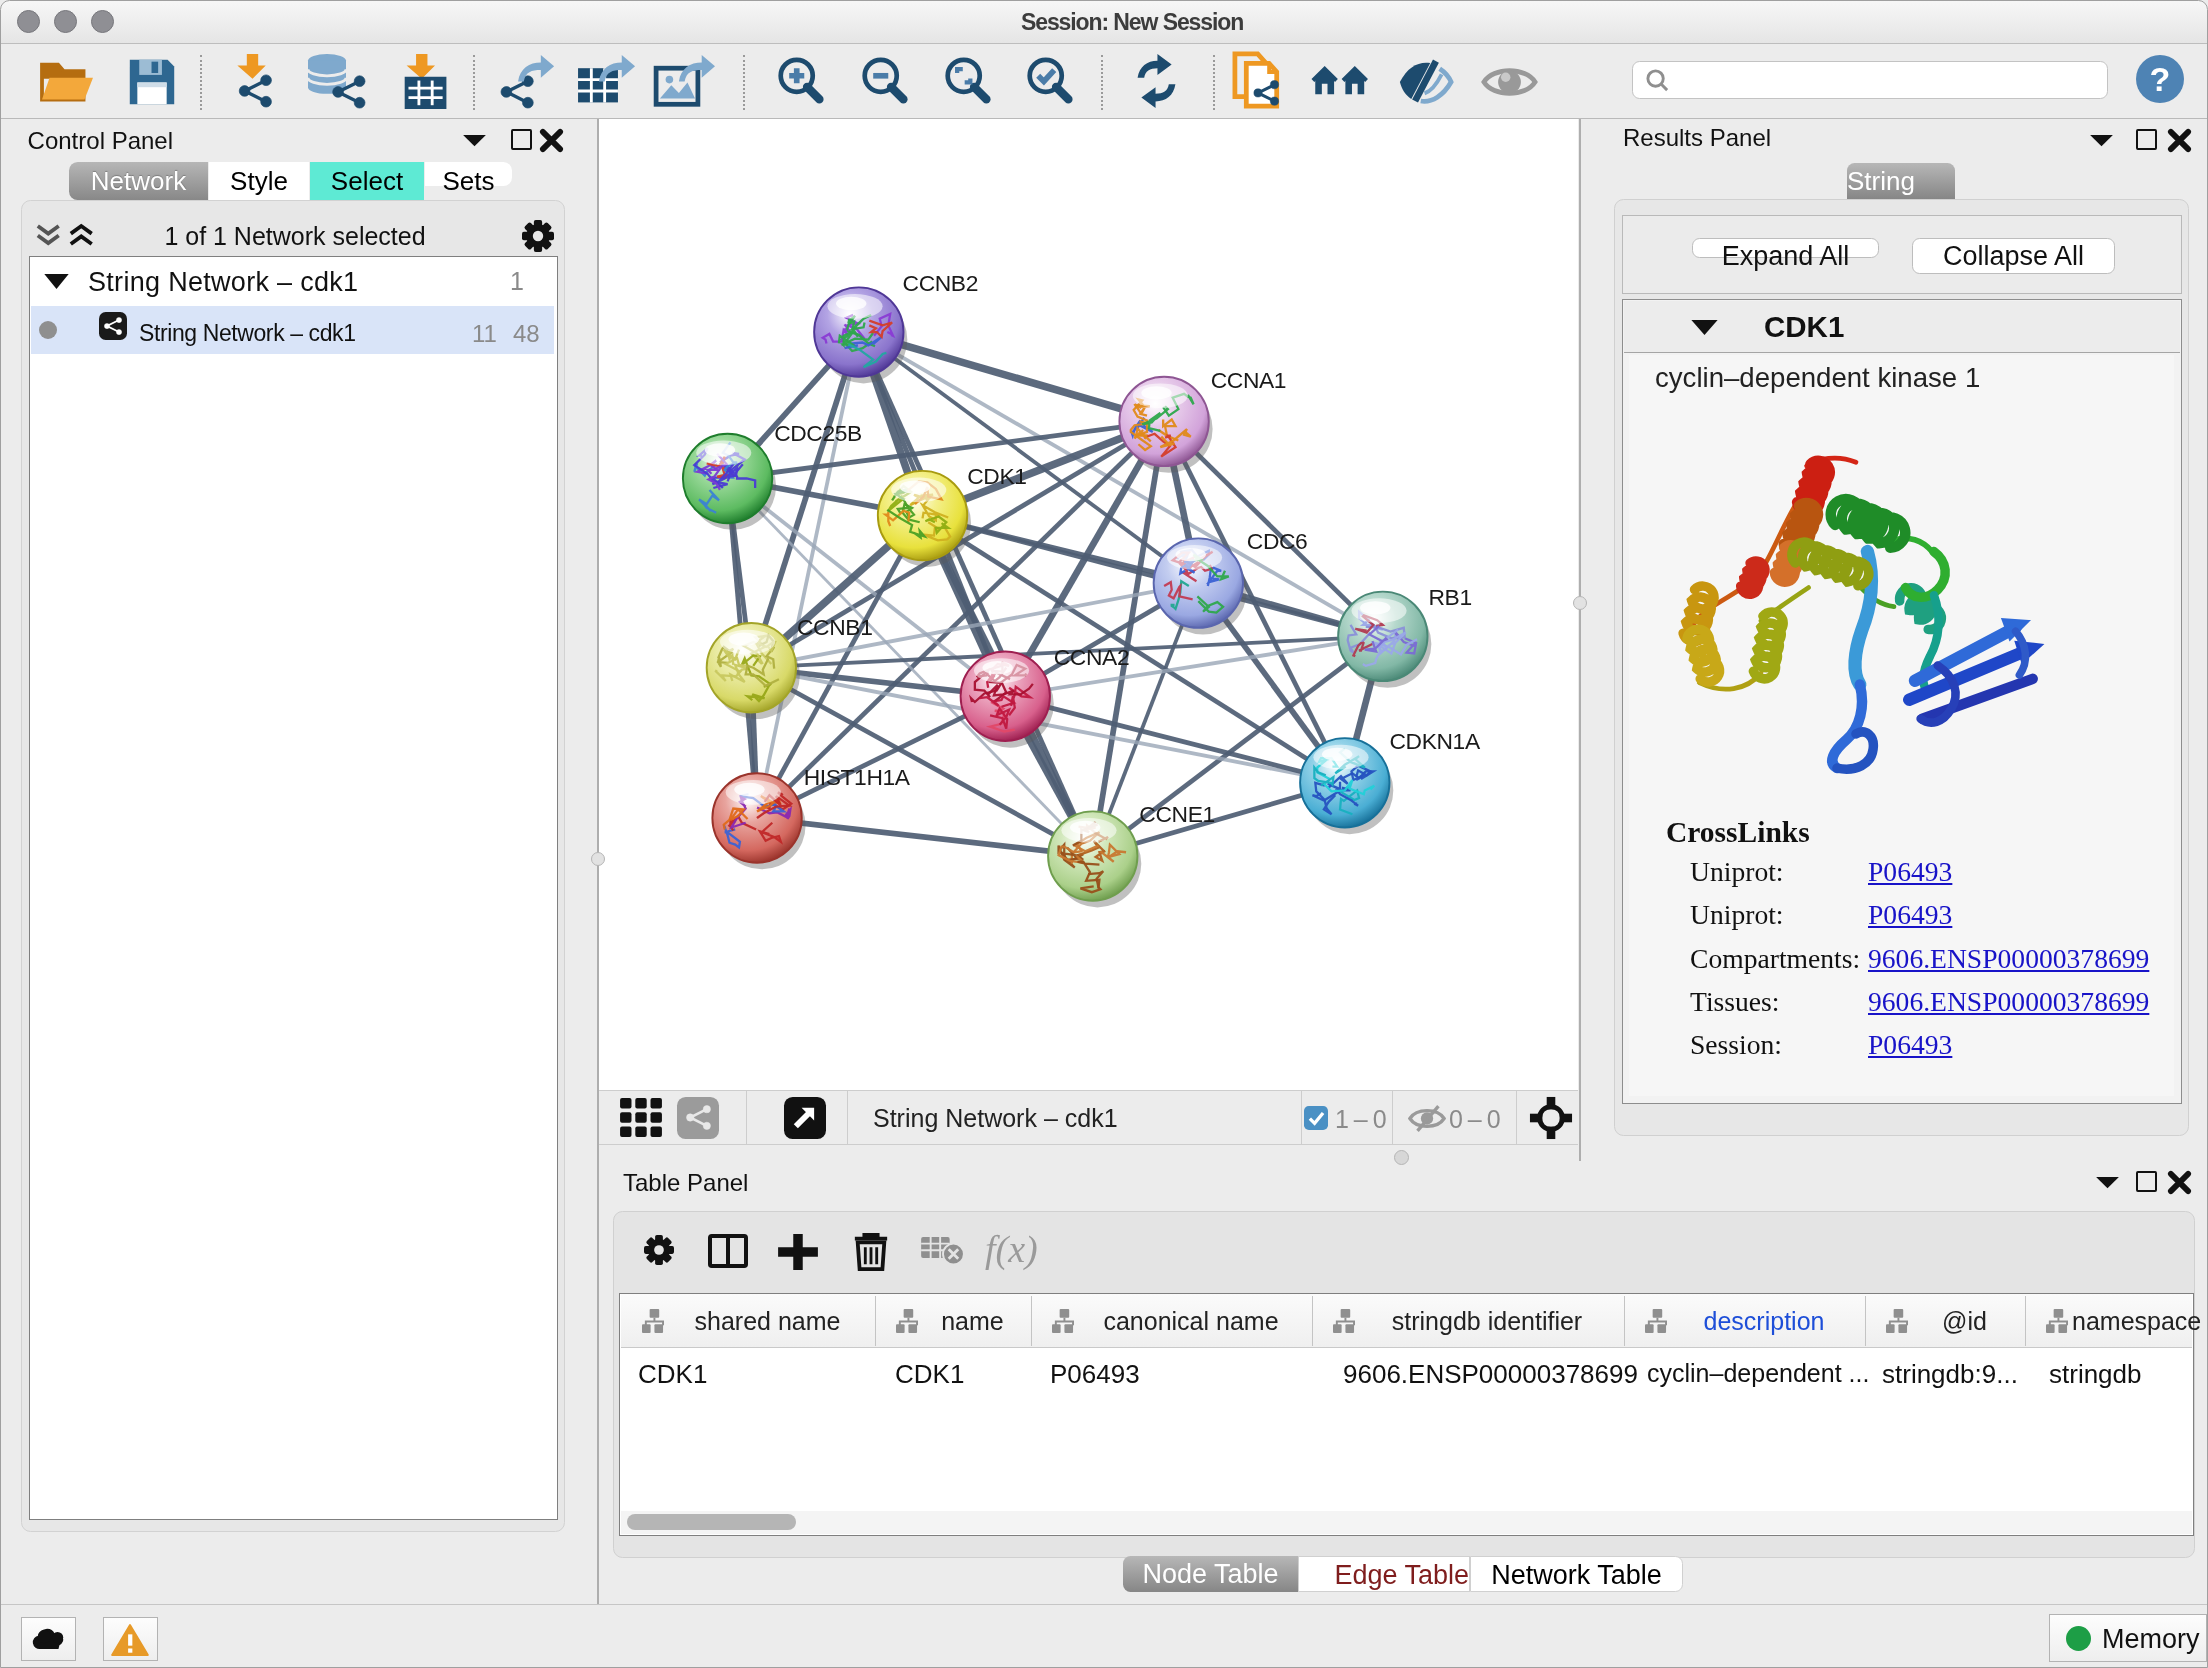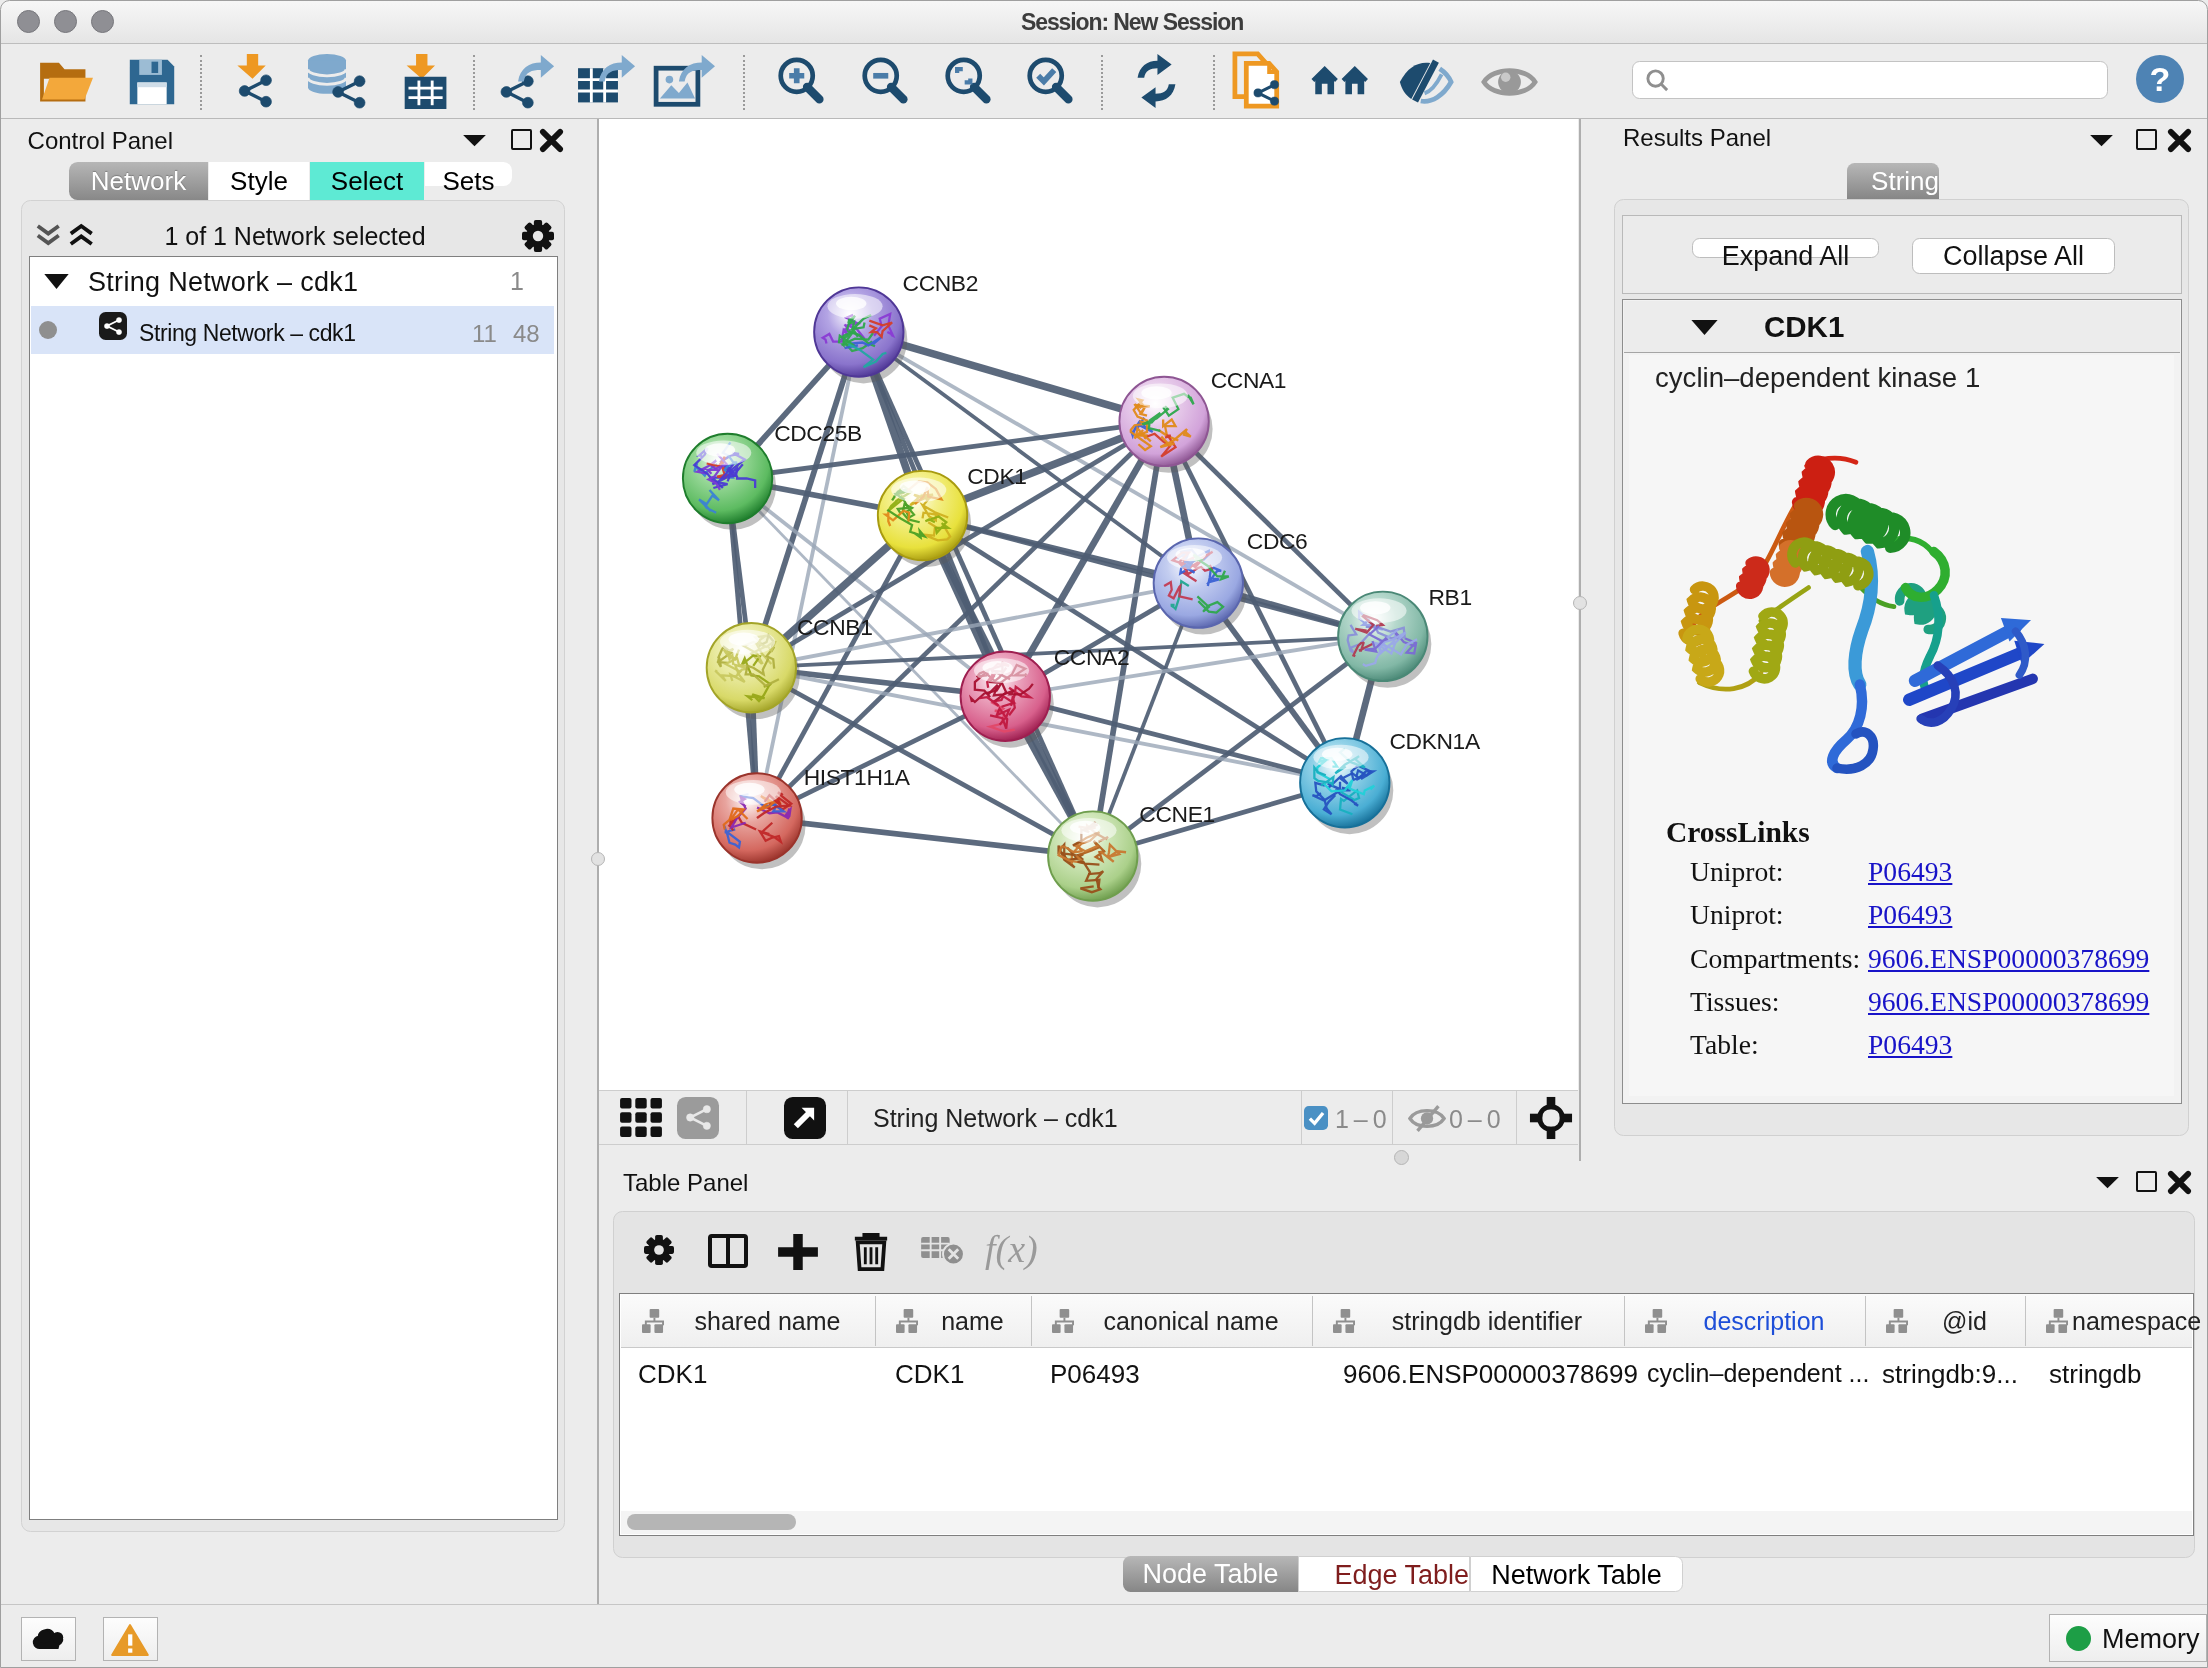--- a/index.html
+++ b/index.html
@@ -621,21 +621,21 @@
 <div class="a" style="left:591px;top:852px;width:14.3px;height:14.3px;border-radius:50%;background:#e2e2e2;border:1px solid #b5b5b5"></div>
 <div class="a" style="left:1573px;top:596px;width:14.3px;height:14.3px;border-radius:50%;background:#e2e2e2;border:1px solid #b5b5b5"></div>
 <div class="a" style="left:1623px;top:124px;font-size:24px;color:#111">Results Panel</div>
 <svg class="ic" style="left:2089px;top:134px" width="25" height="13.3" viewBox="0 0 26 14">
     <path d="M1 1 h24 l-12 12 Z" fill="#111"></path>
   </svg>
 <div class="a" style="left:2136px;top:129px;width:21px;height:21px;border:2.9px solid #111;border-radius:1.9px"></div>
 <svg class="ic" style="left:2167px;top:128px" width="25" height="25" viewBox="0 0 26 26">
     <path d="M4 4 L22 22 M22 4 L4 22" stroke="#111" stroke-width="6" stroke-linecap="round"></path>
   </svg>
-<div class="a" style="left:1847px;top:163px;width:92px;height:36px;background:linear-gradient(#b7b7b7,#868686);border-radius:7.6px 7.6px 0 0;color:#fff;font-size:26px;text-align:right;line-height:36px">String</div>
+<div class="a" style="left:1847px;top:163px;width:108px;height:36px;background:linear-gradient(#b7b7b7,#868686);border-radius:7.6px 7.6px 0 0;color:#fff;font-size:26px;text-align:left;line-height:36px">String</div>
 <div class="a" style="left:1614px;top:199px;width:575px;height:937px;background:#e7e7e7;border:1px solid #d0d0d0;border-radius:9.5px"></div>
 <div class="a" style="left:1622px;top:215px;width:560px;height:79px;background:#ebebeb;border:1px solid #b9b9b9"></div>
 <div class="a" style="left:1692px;top:238px;width:187px;height:20px;background:#fff;border:1px solid #bdbdbd;border-radius:7.6px;font-size:27px;text-align:center;line-height:35px;color:#111">Expand All</div>
 <div class="a" style="left:1912px;top:238px;width:203px;height:36px;background:#fff;border:1px solid #bdbdbd;border-radius:7.6px;font-size:27px;text-align:center;line-height:35px;color:#111">Collapse All</div>
 <div class="a" style="left:1622px;top:299px;width:560px;height:805px;background:#f2f2f2;border:1.9px solid #8d8d8d"></div>
 <div class="a" style="left:1624px;top:301px;width:556px;height:52px;background:#ececec;border-bottom:1.9px solid #a5a5a5"></div>
 <svg class="ic" style="left:1691px;top:320px" width="27" height="15" viewBox="0 0 28 16">
     <path d="M0 0 h28 l-14 16 Z" fill="#111"></path>
   </svg>
 <div class="a" style="left:1764px;top:310px;font-size:29.5px;font-weight:bold;color:#111">CDK1</div>
@@ -675,21 +675,21 @@
   </svg>
 <div class="a" style="left:1666px;top:816px;font-size:29.5px;font-weight:bold;color:#111;font-family:'Liberation Serif',serif">CrossLinks</div>
 <div class="a" style="left:1690px;top:856px;font-size:27.6px;color:#111;font-family:'Liberation Serif',serif">Uniprot:</div>
 <div class="a" style="left:1868px;top:856px;font-size:27.6px;color:#1813c8;text-decoration:underline;font-family:'Liberation Serif',serif">P06493</div>
 <div class="a" style="left:1690px;top:899px;font-size:27.6px;color:#111;font-family:'Liberation Serif',serif">Uniprot:</div>
 <div class="a" style="left:1868px;top:899px;font-size:27.6px;color:#1813c8;text-decoration:underline;font-family:'Liberation Serif',serif">P06493</div>
 <div class="a" style="left:1690px;top:943px;font-size:27.6px;color:#111;font-family:'Liberation Serif',serif">Compartments:</div>
 <div class="a" style="left:1868px;top:943px;font-size:27.6px;color:#1813c8;text-decoration:underline;font-family:'Liberation Serif',serif">9606.ENSP00000378699</div>
 <div class="a" style="left:1690px;top:986px;font-size:27.6px;color:#111;font-family:'Liberation Serif',serif">Tissues:</div>
 <div class="a" style="left:1868px;top:986px;font-size:27.6px;color:#1813c8;text-decoration:underline;font-family:'Liberation Serif',serif">9606.ENSP00000378699</div>
-<div class="a" style="left:1690px;top:1029px;font-size:27.6px;color:#111;font-family:'Liberation Serif',serif">Table:</div>
+<div class="a" style="left:1690px;top:1029px;font-size:27.6px;color:#111;font-family:'Liberation Serif',serif">Session:</div>
 <div class="a" style="left:1868px;top:1029px;font-size:27.6px;color:#1813c8;text-decoration:underline;font-family:'Liberation Serif',serif">P06493</div>
 <div class="a" style="left:623px;top:1169px;font-size:24px;color:#111">Table Panel</div>
 <svg class="ic" style="left:2095px;top:1176px" width="25" height="13.3" viewBox="0 0 26 14">
     <path d="M1 1 h24 l-12 12 Z" fill="#111"></path>
   </svg>
 <div class="a" style="left:2136px;top:1171px;width:21px;height:21px;border:2.9px solid #111;border-radius:1.9px"></div>
 <svg class="ic" style="left:2167px;top:1170px" width="25" height="25" viewBox="0 0 26 26">
     <path d="M4 4 L22 22 M22 4 L4 22" stroke="#111" stroke-width="6" stroke-linecap="round"></path>
   </svg>
 <div class="a" style="left:613px;top:1211px;width:1582px;height:347px;background:#e4e4e4;border:1px solid #d0d0d0;border-radius:9.5px"></div>

